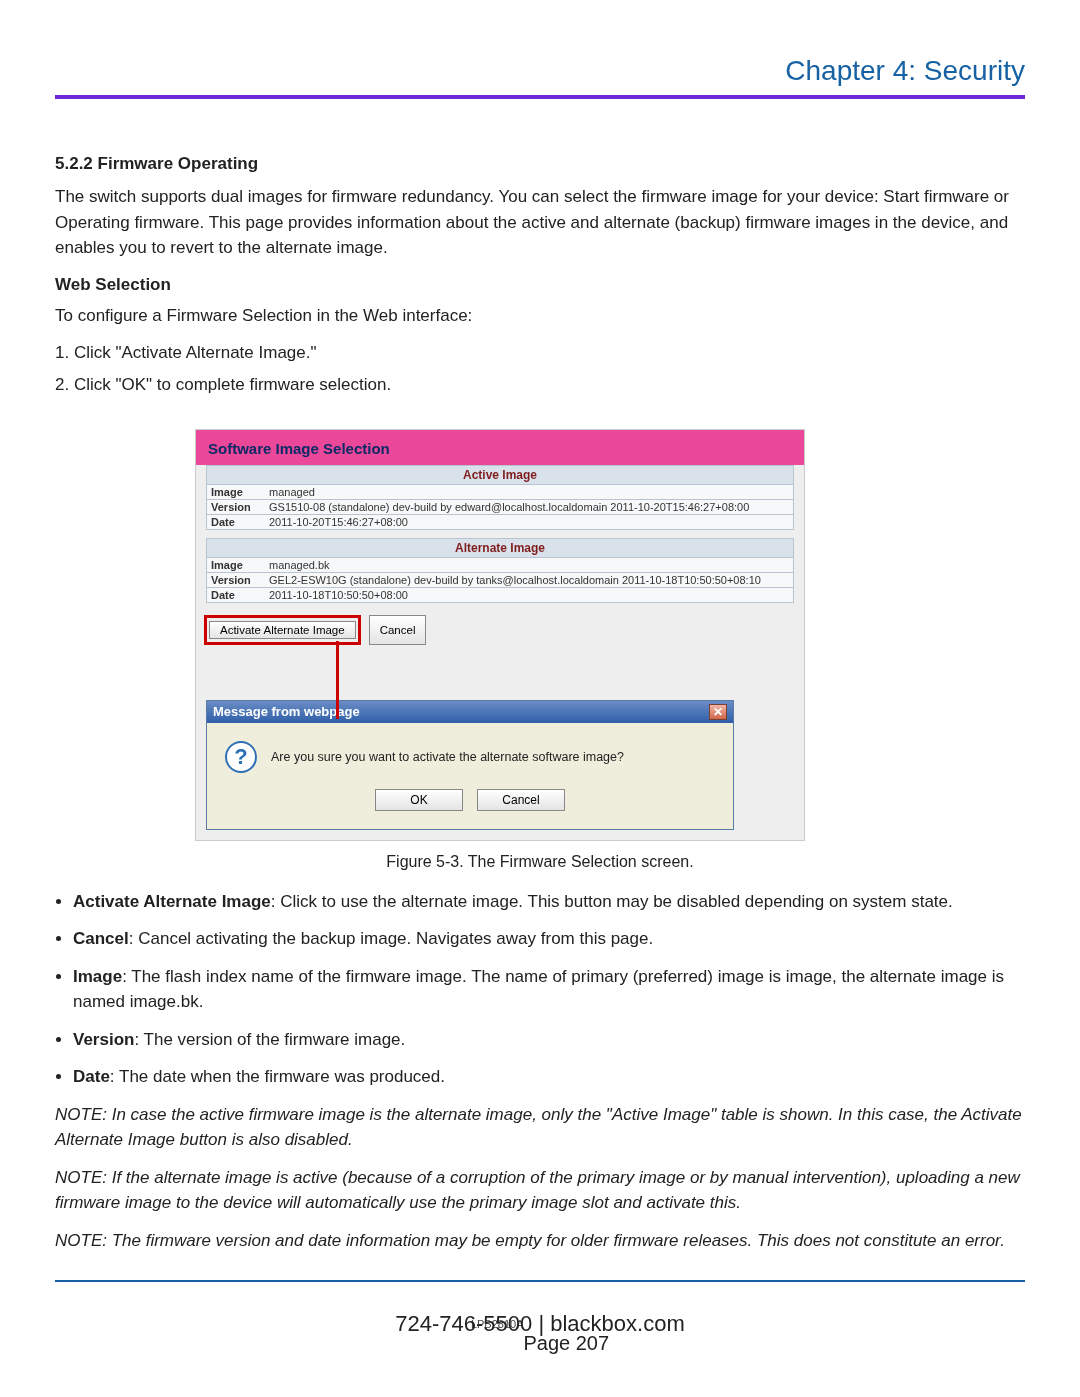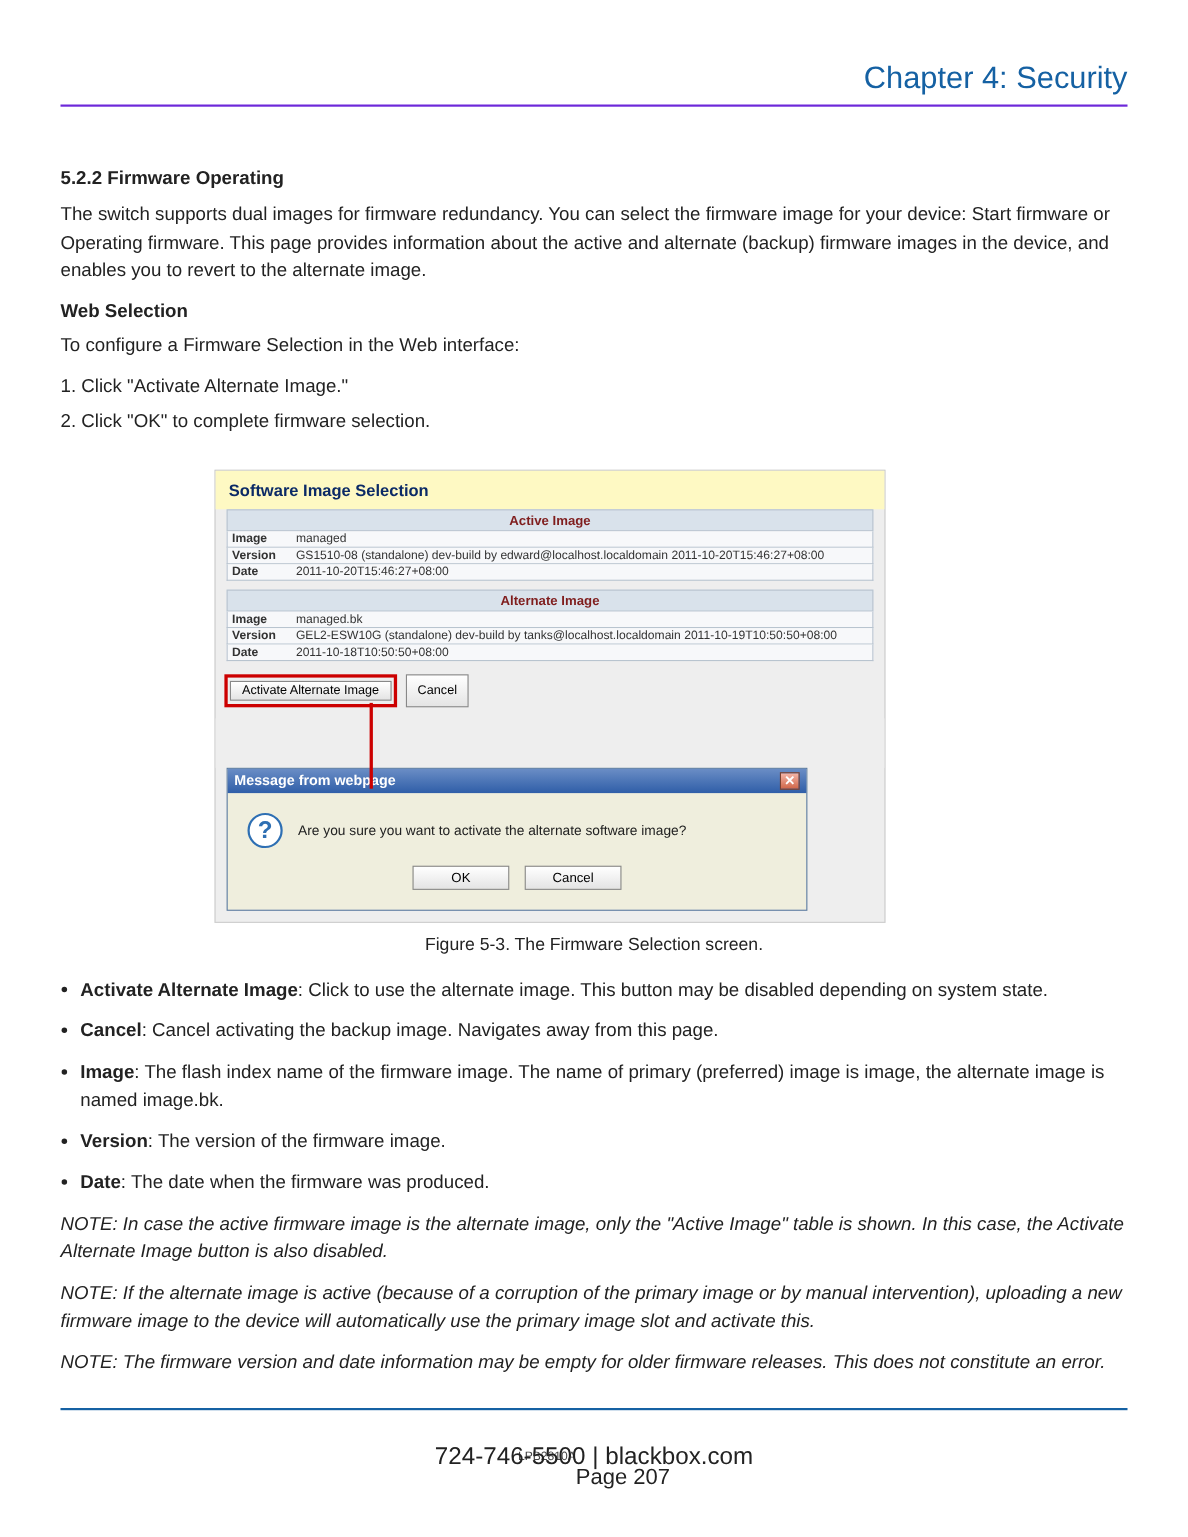--- a/index.html
+++ b/index.html
@@ -12,21 +12,21 @@
     color: #222;
   }
   .page {
     padding: 55px 55px 0 55px;
   }
   .chapter-header {
     text-align: right;
     font-size: 28px;
     color: #1561a3;
     padding-bottom: 8px;
-    border-bottom: 2px solid #6d28d9;
+    border-bottom: 4px solid #6d28d9;
     margin-bottom: 55px;
     font-weight: 400;
   }
   .section-title {
     font-weight: 700;
     font-size: 17px;
     margin-bottom: 10px;
   }
   .body-text {
     font-size: 17px;
@@ -53,21 +53,21 @@
     border: 1px solid #ccc;
     font-family: Tahoma, Arial, sans-serif;
     font-size: 12px;
     position: relative;
   }
   .ss-title {
     color: #0b2a66;
     font-weight: 700;
     font-size: 15px;
     padding: 10px 8px 8px 12px;
-    background: #fef9c3;
+    background: #ec4899;
   }
   .ss-block {
     margin: 0 10px 8px 10px;
   }
   .ss-header {
     background: #d9e2eb;
     border: 1px solid #b8c4cf;
     text-align: center;
     font-weight: 700;
     color: #7f1d1d;
@@ -245,21 +245,21 @@
       </div>
 
       <div class="ss-block">
         <div class="ss-header">Alternate Image</div>
         <div class="ss-row">
           <div class="ss-label">Image</div>
           <div class="ss-value">managed.bk</div>
         </div>
         <div class="ss-row">
           <div class="ss-label">Version</div>
-          <div class="ss-value">GEL2-ESW10G (standalone) dev-build by tanks@localhost.localdomain 2011-10-19T10:50:50+08:00</div>
+          <div class="ss-value">GEL2-ESW10G (standalone) dev-build by tanks@localhost.localdomain 2011-10-18T10:50:50+08:10</div>
         </div>
         <div class="ss-row">
           <div class="ss-label">Date</div>
           <div class="ss-value">2011-10-18T10:50:50+08:00</div>
         </div>
       </div>
 
       <div class="ss-buttons" style="position:relative;">
         <span class="red-box">
           <button class="win-btn">Activate Alternate Image</button>

